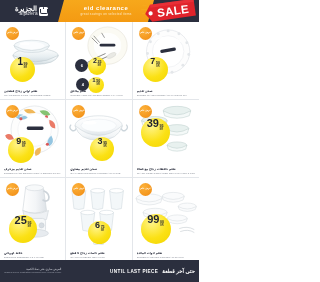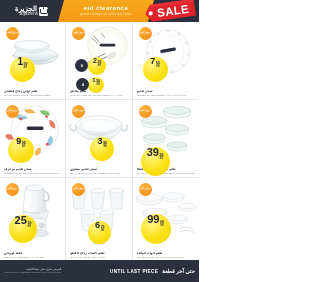--- a/index.html
+++ b/index.html
@@ -120,21 +120,21 @@
     position: absolute; width: 13px; height: 13px; border-radius: 50%;
     background: #2b2f3e; color: #fff; font-size: 4px; font-weight: bold;
     display: flex; align-items: center; justify-content: center; z-index: 7;
   }
   .qc-a { left: 9px; top: 37px; }
   .qc-b { left: 10px; top: 56px; }
 
   .pb-3 { left: 10px; bottom: 17px; width: 25px; height: 25px; }
   .pb-4 { left: 8px; bottom: 14px; width: 26px; height: 26px; }
   .pb-5 { left: 24px; bottom: 16px; width: 24px; height: 24px; }
-  .pb-6 { left: 8px; bottom: 1px; width: 29px; height: 29px; }
+  .pb-6 { left: 8px; bottom: 30px; width: 29px; height: 29px; }
   .pb-6 .price-main { font-size: 11px; }
   .pb-7 { left: 9px; bottom: 18px; width: 28px; height: 28px; }
   .pb-7 .price-main { font-size: 11px; }
   .pb-8 { left: 22px; bottom: 17px; width: 23px; height: 23px; }
   .pb-9 { left: 8px; bottom: 17px; width: 30px; height: 30px; }
   .pb-9 .price-main { font-size: 11px; }
 
   .caption {
     position: absolute; left: 4px; right: 4px; bottom: 2px; text-align: left;
   }

